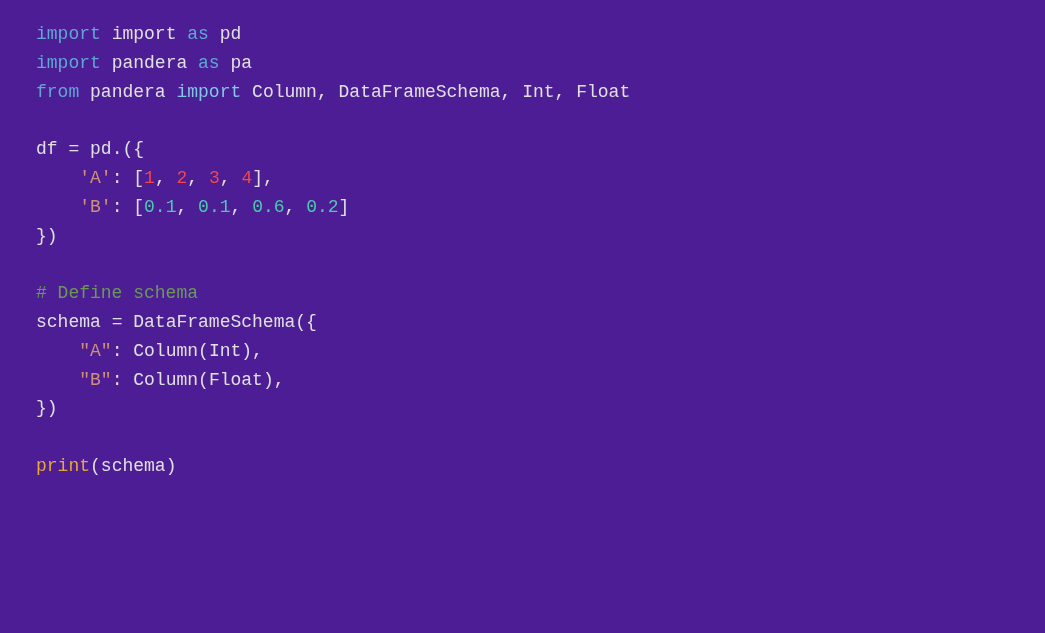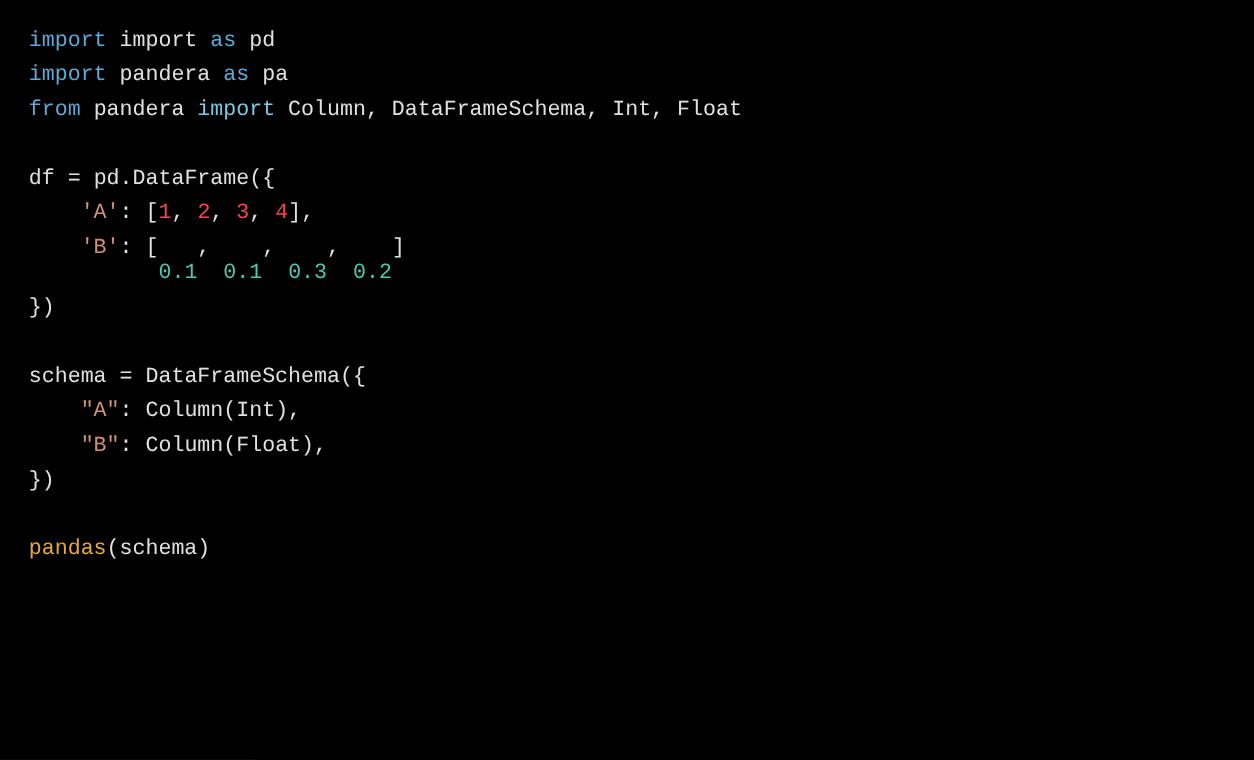--- a/index.html
+++ b/index.html
@@ -12,22 +12,22 @@
       background-color: #1a1a1a;
       width: 1045px;
       height: 633px;
       overflow: hidden;
       font-family: 'Courier New', Courier, monospace;
       font-size: 18px;
       line-height: 1.6;
     }
 
     .code-container {
-      background-color: #000000;
-      padding: 20px 24px;
+      background-color: #4c1d95;
+      padding: 20px 36px;
       width: 100%;
       height: 100%;
     }
 
     .code-line {
       display: flex;
       flex-wrap: wrap;
       white-space: pre;
       min-height: 1.6em;
     }
@@ -36,21 +36,21 @@
     .kw-print { color: #e8a838; }        
     .lib-name { color: #e0e0e0; }        
     .alias { color: #e0e0e0; }           
     .kw-from-import { color: #7ec8e3; }  
     .class-name { color: #e0e0e0; }      
     .comment { color: #6a9955; }         
     .var-name { color: #e0e0e0; }        
     .operator { color: #e0e0e0; }          
     .str-key { color: #ce9178; }         
     .num-int { color: #f44747; }         
-    .num-float { color: #4ec9b0; margin-top: 21px; }       
+    .num-float { color: #4ec9b0; }       
     .punct { color: #e0e0e0; }       
     .plain { color: #e0e0e0; }
   </style>
 </head>
 <body>
 
 <div class="code-container">
 
   <div class="code-line">
     <span class="kw-import">import</span>
@@ -94,21 +94,20 @@
   <div class="code-line">&nbsp;</div>
 
 
   <div class="code-line">
     <span class="var-name">df</span>
     <span class="plain"> </span>
     <span class="operator">=</span>
     <span class="plain"> </span>
     <span class="lib-name">pd</span>
     <span class="punct">.</span>
-    <span class="class-name">DataFrame</span>
     <span class="punct">({</span>
   </div>
 
   <div class="code-line">
     <span class="plain">    </span>
     <span class="str-key">'A'</span>
     <span class="punct">:</span>
     <span class="plain"> </span>
     <span class="punct">[</span>
     <span class="num-int">1</span>
@@ -129,33 +128,36 @@
     <span class="str-key">'B'</span>
     <span class="punct">:</span>
     <span class="plain"> </span>
     <span class="punct">[</span>
     <span class="num-float">0.1</span>
     <span class="punct">,</span>
     <span class="plain"> </span>
     <span class="num-float">0.1</span>
     <span class="punct">,</span>
     <span class="plain"> </span>
-    <span class="num-float">0.3</span>
+    <span class="num-float">0.6</span>
     <span class="punct">,</span>
     <span class="plain"> </span>
     <span class="num-float">0.2</span>
     <span class="punct">]</span>
   </div>
 
   <div class="code-line">
     <span class="punct">})</span>
   </div>
 
   <div class="code-line">&nbsp;</div>
 
+  <div class="code-line">
+    <span class="comment"># Define schema</span>
+  </div>
 
   <div class="code-line">
     <span class="var-name">schema</span>
     <span class="plain"> </span>
     <span class="operator">=</span>
     <span class="plain"> </span>
     <span class="class-name">DataFrameSchema</span>
     <span class="punct">({</span>
   </div>
 
@@ -181,19 +183,19 @@
     <span class="punct">),</span>
   </div>
 
   <div class="code-line">
     <span class="punct">})</span>
   </div>
 
   <div class="code-line">&nbsp;</div>
 
   <div class="code-line">
-    <span class="kw-print">pandas</span>
+    <span class="kw-print">print</span>
     <span class="punct">(</span>
     <span class="var-name">schema</span>
     <span class="punct">)</span>
   </div>
 
 </div>
 
 </body></html>

